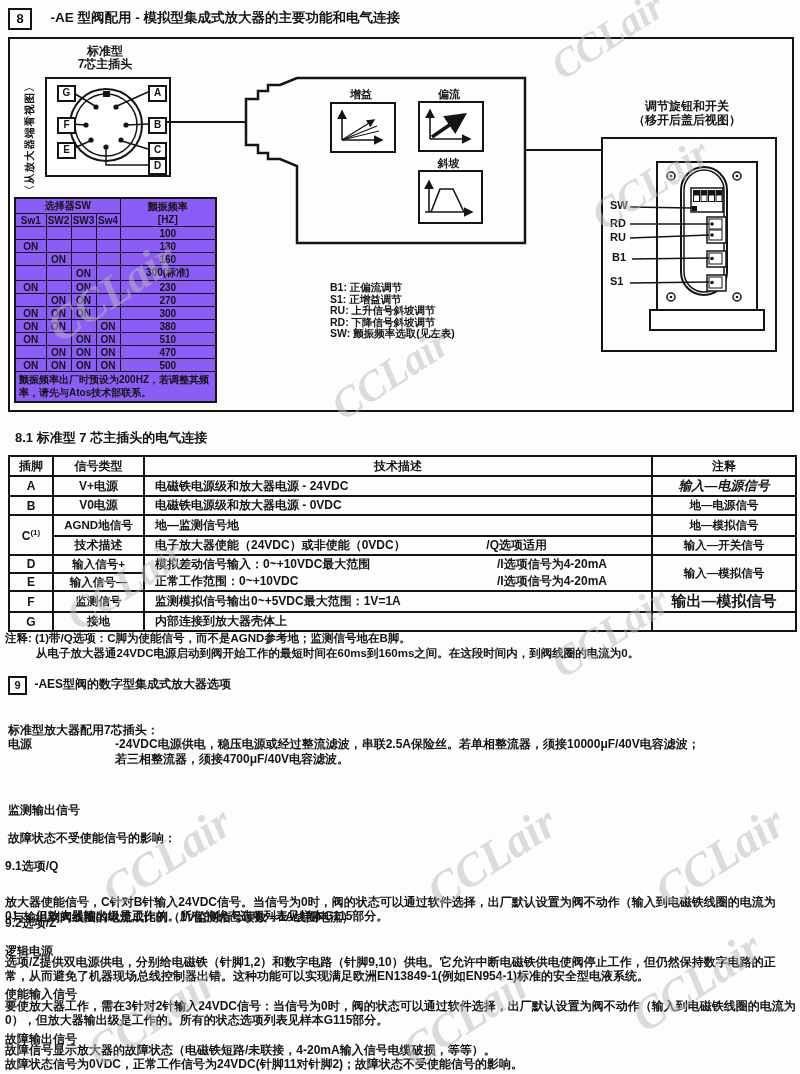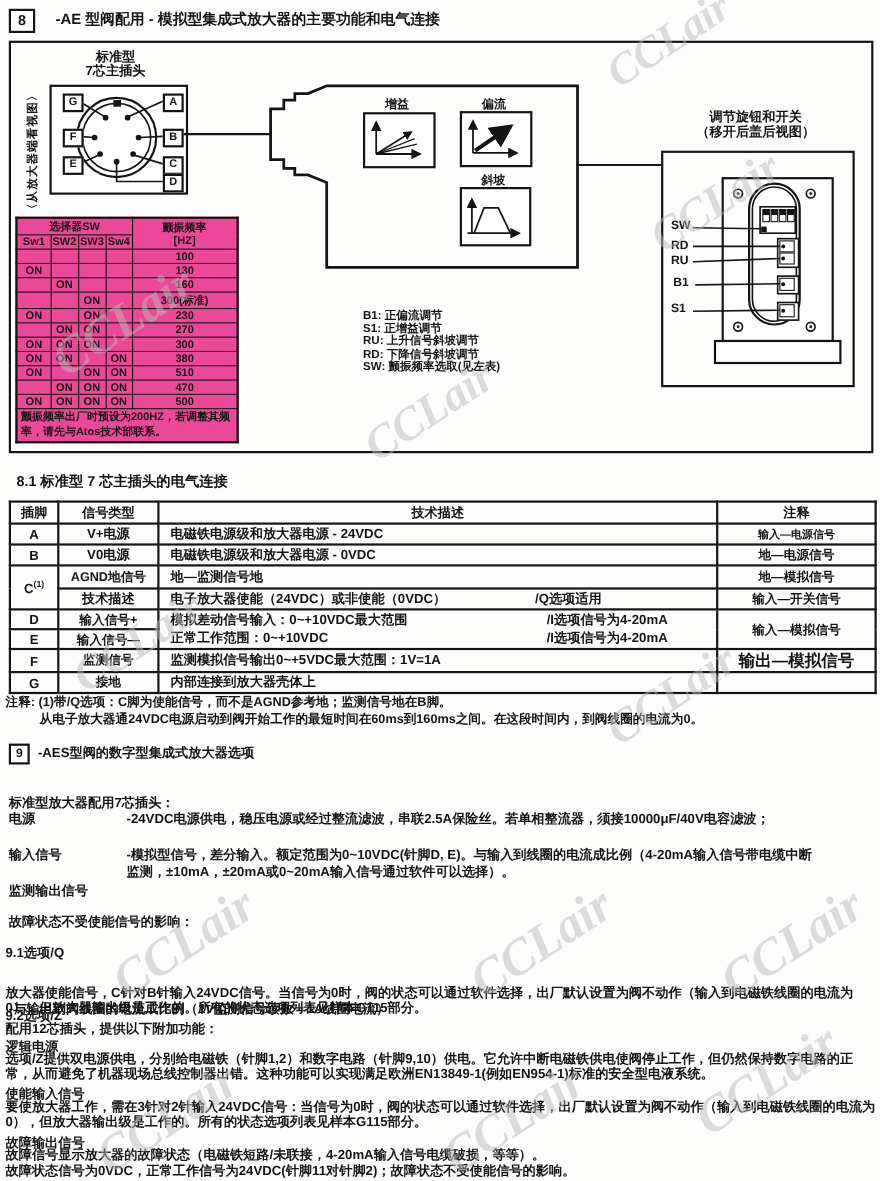--- a/index.html
+++ b/index.html
@@ -159,21 +159,21 @@
 
   <div class="abs" style="left:45px;top:77px;width:122px;height:96px;border:2px solid #141414;z-index:0;background:#fff;"></div>
   <div class="pinlab" style="left:57px;top:85px;">G</div>
   <div class="pinlab" style="left:57px;top:117px;">F</div>
   <div class="pinlab" style="left:57px;top:142px;">E</div>
   <div class="pinlab" style="left:148px;top:85px;">A</div>
   <div class="pinlab" style="left:148px;top:117px;">B</div>
   <div class="pinlab" style="left:148px;top:142px;">C</div>
   <div class="pinlab" style="left:148px;top:158px;">D</div>
 
-  <table class="swt abs" style="left:14px;top:197px;z-index:2;background:#ec4899;">
+  <table class="swt abs" style="left:14px;top:197px;z-index:2;background:#8b5cf6;">
     <colgroup>
         <col style="width:31px">
         <col style="width:25px">
         <col style="width:25px">
         <col style="width:24px">
         <col style="width:96px">
       </colgroup>
     <tbody>
         <tr>
       <th colspan="4">选择器SW</th>
@@ -343,21 +343,21 @@
         <tr style="height:20px;">
       <th class="c">插脚</th>
       <th class="c">信号类型</th>
       <th class="c">技术描述</th>
       <th class="c">注释</th>
     </tr>
     <tr style="height:19px;">
       <td class="c">A</td>
       <td class="c">V+电源</td>
       <td class="desc">电磁铁电源级和放大器电源 - 24VDC</td>
-      <td class="c" style="font-size:10px;">输入—电源信号</td>
+      <td class="c" style="font-size:13px;font-style:italic;">输入—电源信号</td>
     </tr>
     <tr style="height:19px;">
       <td class="c">B</td>
       <td class="c">V0电源</td>
       <td class="desc">电磁铁电源级和放大器电源 - 0VDC</td>
       <td class="c" style="font-size:11.5px;">地—电源信号</td>
     </tr>
     <tr style="height:21px;">
       <td class="c" rowspan="2"><span>C</span><sup style="font-size:8px;">(1)</sup></td>
       <td class="c" style="font-size:11.5px;">AGND地信号</td>
@@ -415,43 +415,36 @@
     <span class="numbox" style="width:15px;height:15px;font-size:11px;line-height:15px;vertical-align:top;">9</span>
     <span style="font-size:12px;vertical-align:top;line-height:17px;margin-left:3px;">-AES型阀的数字型集成式放大器选项</span>
   </div>
 
   <div class="abs" style="left:8px;top:722px;font-size:12px;">标准型放大器配用7芯插头：</div>
 
   <div class="spec" style="top:737px;width:790px;">
     <div class="lbl">电源</div>
     <div>
         <div>-24VDC电源供电，稳压电源或经过整流滤波，串联2.5A保险丝。若单相整流器，须接10000μF/40V电容滤波；</div>
-      </div>
-  </div>
-  <div class="spec" style="top:770px;width:790px;">
-    <div class="lbl">输入信号</div>
-    <div>
-        <div>-模拟型信号，差分输入。额定范围为0~10VDC(针脚D, E)。与输入到线圈的电流成比例（4-20mA输入信号带电缆中断</div>
-         <div>监测，±10mA，±20mA或0~20mA输入信号通过软件可以选择）。</div>
+         <div>若三相整流器，须接4700μF/40V电容滤波。</div>
       </div>
   </div>
   <div class="spec" style="top:803px;width:790px;flex-direction:column;">
     <div class="lbl">监测输出信号</div>
     <div>
         <div>-与输出到阀线圈的电流成比例（1V监测信号读数＝1A线圈电流）</div>
       </div>
   </div>
 
   <div class="abs" style="left:8px;top:830px;font-size:12px;">故障状态不受使能信号的影响：</div>
 
   <div class="blk-head" style="top:858px;">9.1选项/Q</div>
   <div class="body-line" style="top:896px;">放大器使能信号，C针对B针输入24VDC信号。当信号为0时，阀的状态可以通过软件选择，出厂默认设置为阀不动作（输入到电磁铁线圈的电流为0），但放大器输出级是工作的。所有的状态选项列表见样本G115部分。</div>
 
   <div class="blk-head" style="top:915px;">9.2选项/Z</div>
-  <div class="body-line" style="top:929px;">配用12芯插头，提供以下附加功能：</div>
 
   <div class="blk-head" style="top:943px;">逻辑电源</div>
   <div class="body-line" style="top:956px;">选项/Z提供双电源供电，分别给电磁铁（针脚1,2）和数字电路（针脚9,10）供电。它允许中断电磁铁供电使阀停止工作，但仍然保持数字电路的正常，从而避免了机器现场总线控制器出错。这种功能可以实现满足欧洲EN13849-1(例如EN954-1)标准的安全型电液系统。</div>
 
   <div class="blk-head" style="top:986px;">使能输入信号</div>
   <div class="body-line" style="top:1000px;">要使放大器工作，需在3针对2针输入24VDC信号：当信号为0时，阀的状态可以通过软件选择，出厂默认设置为阀不动作（输入到电磁铁线圈的电流为0），但放大器输出级是工作的。所有的状态选项列表见样本G115部分。</div>
 
   <div class="blk-head" style="top:1031px;">故障输出信号</div>
   <div class="body-line" style="top:1044px;">故障信号显示放大器的故障状态（电磁铁短路/未联接，4-20mA输入信号电缆破损，等等）。</div>
   <div class="body-line" style="top:1058px;">故障状态信号为0VDC，正常工作信号为24VDC(针脚11对针脚2)；故障状态不受使能信号的影响。</div>

